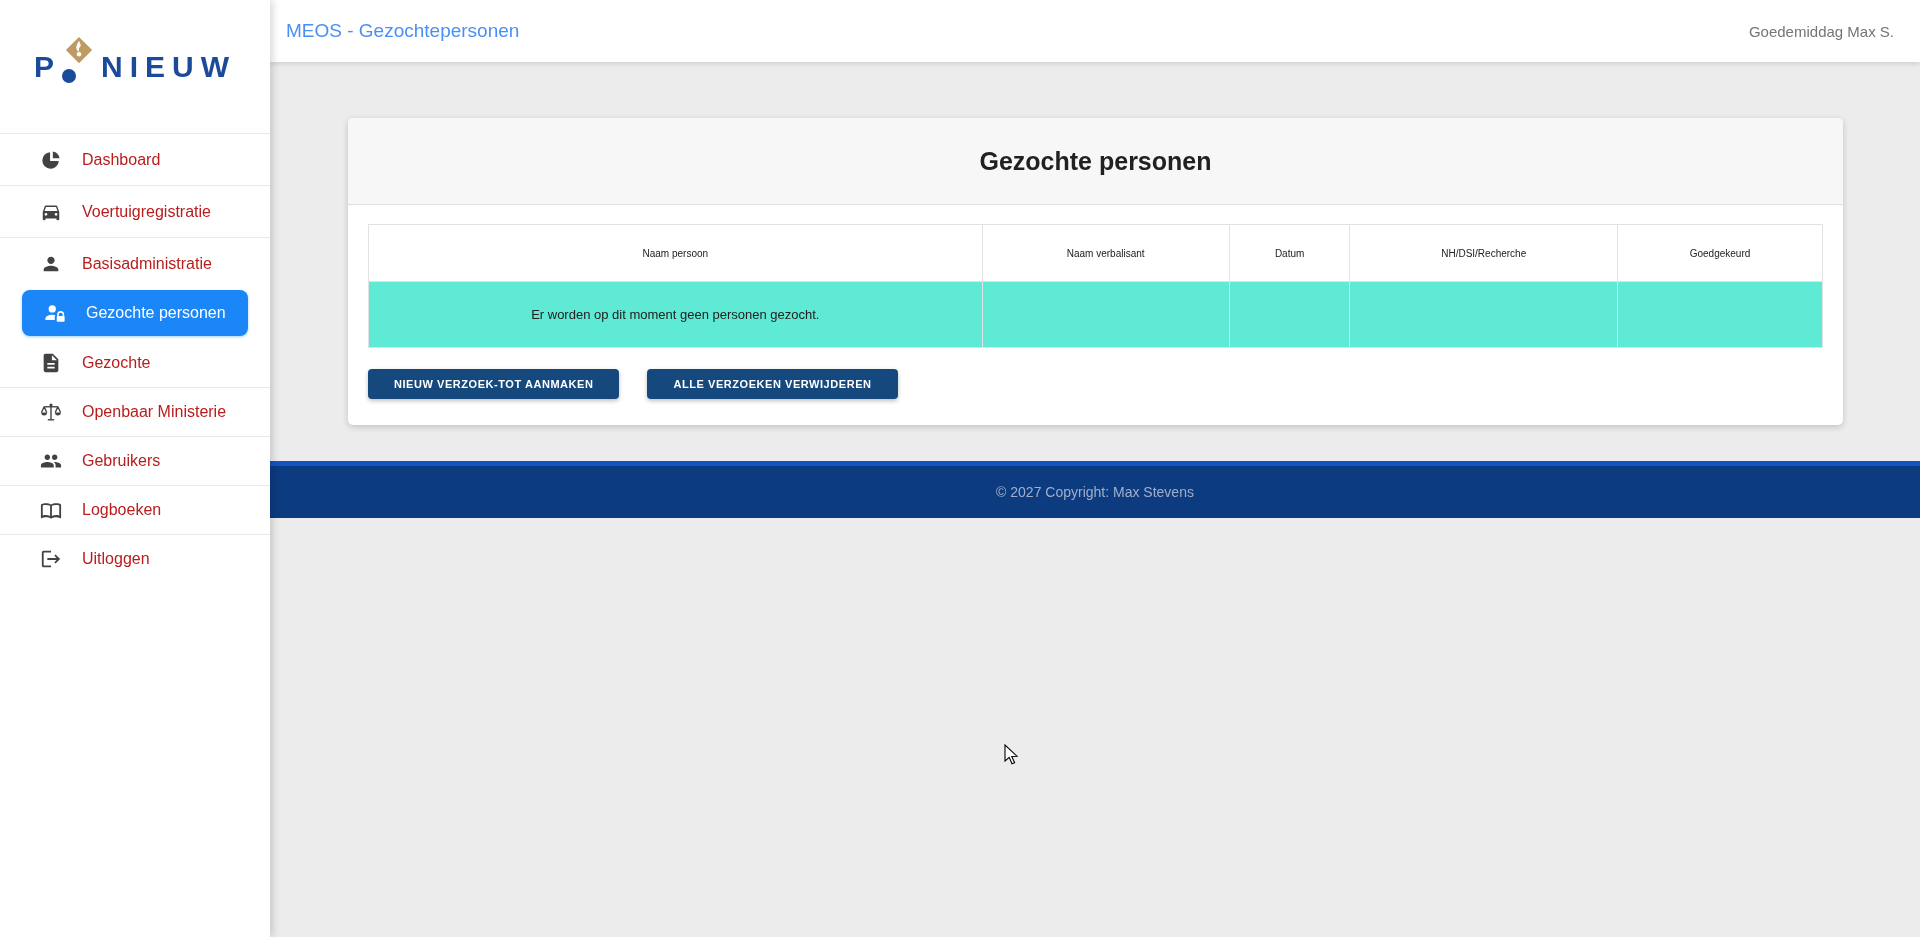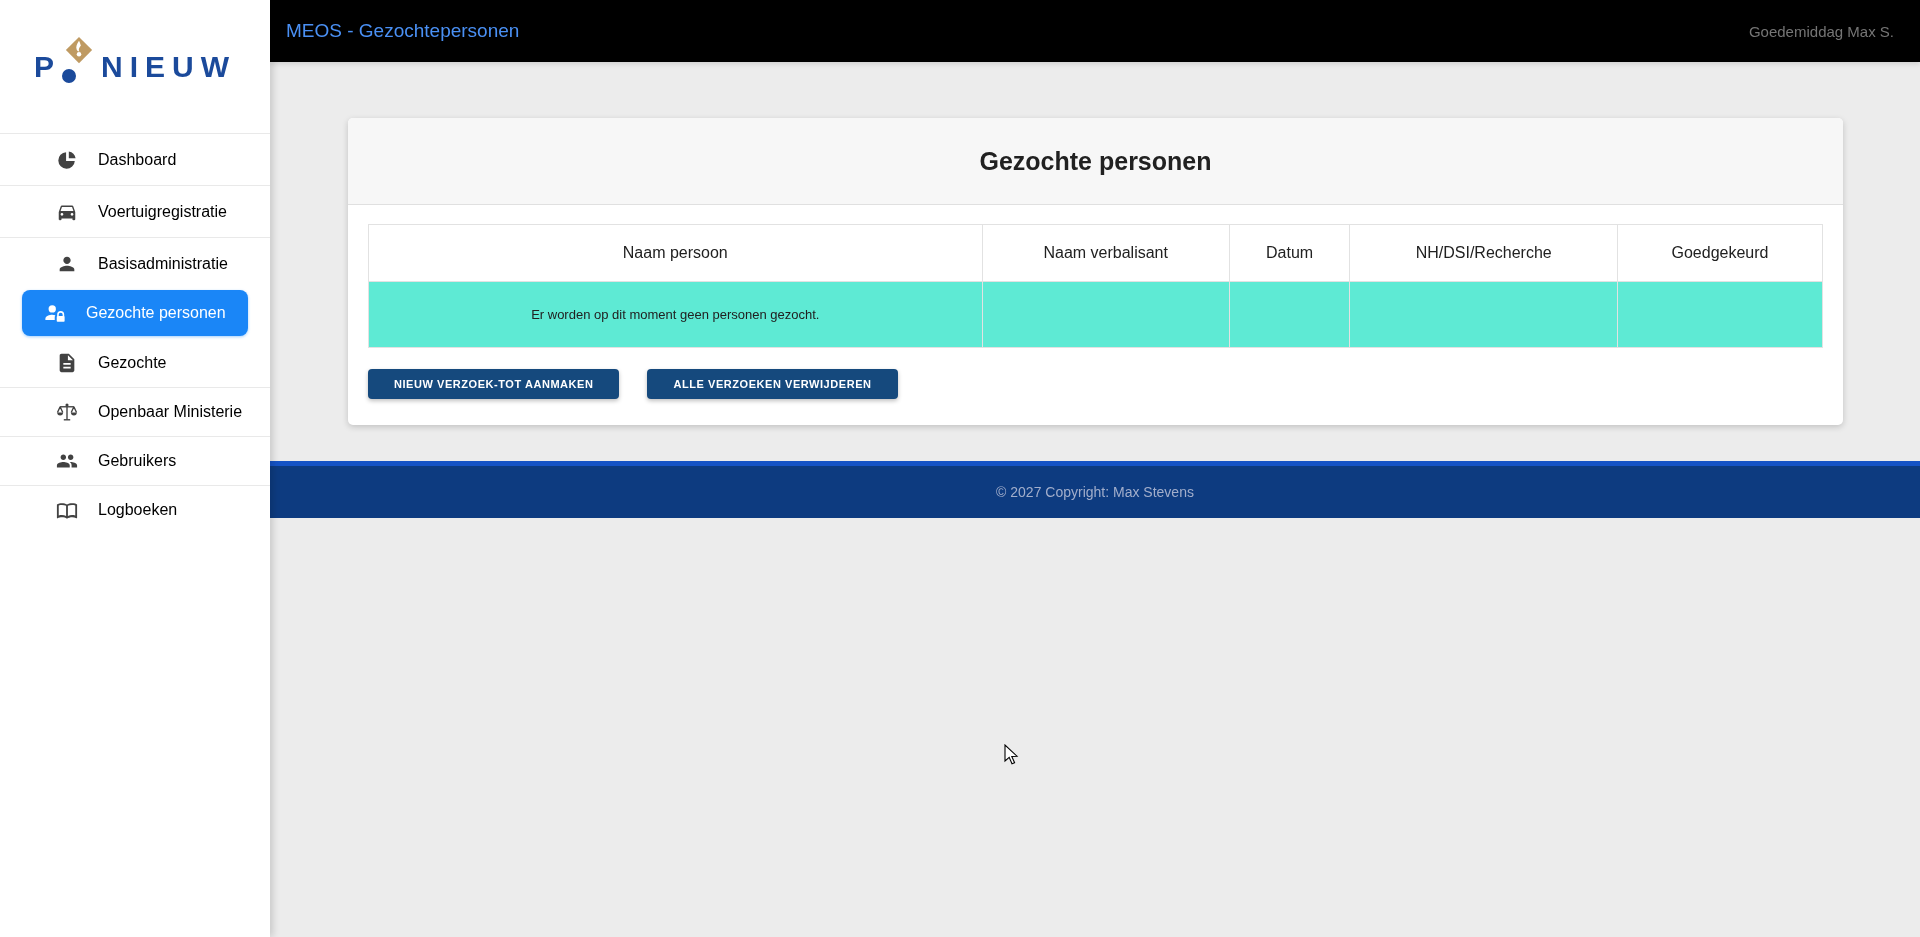--- a/index.html
+++ b/index.html
@@ -27,38 +27,38 @@
   }
   .o-emblem { position:relative; width:32px; height:24px; margin:0 7px 0 1px; }
   .o-ring {
     position:absolute; left:0; bottom:1px; width:10px; height:10px;
     border:7px solid #1b4a9b; border-radius:50%;
   }
   .flame-svg { position:absolute; left:2px; top:-26px; width:30px; height:34px; }
 
   .menu { list-style:none; }
   .menu-item {
-    height:52px; display:flex; align-items:center; padding-left:56px;
-    color:#000000; font-size:16px; cursor:pointer;
+    height:52px; display:flex; align-items:center; padding-left:40px;
+    color:#b91c1c; font-size:16px; cursor:pointer;
   }
   .menu-item .mi-icon { width:22px; height:22px; margin-right:20px; color:#424242; flex:0 0 22px; }
   .menu-item .mi-icon svg { width:22px; height:22px; display:block; }
   .divider-top { border-top:1px solid #e9e9e9; }
   .menu-item.rest { height:49px; }
   .menu-item.active-pill {
     height:46px; margin:1px 22px 2px 22px; padding-left:22px;
     background:#1a86f7; border-radius:8px; color:#ffffff;
     box-shadow:0 1px 3px rgba(26,134,247,0.4);
   }
   .menu-item.active-pill .mi-icon { color:#ffffff; }
 
   
   .topbar {
     position:absolute; left:270px; top:0; width:1650px; height:62px;
-    background:#000000; z-index:5;
+    background:#ffffff; z-index:5;
     box-shadow:0 2px 5px rgba(0,0,0,0.12);
     display:flex; align-items:center; justify-content:space-between;
     padding:0 26px 0 16px;
   }
   .topbar-title { color:#4a90f4; font-size:19px; }
   .topbar-greeting { color:#757575; font-size:15px; }
 
   
   .card {
     position:absolute; left:348px; top:118px; width:1495px;
@@ -69,21 +69,21 @@
   .card-header {
     height:87px; background:#f7f7f7; border-bottom:1px solid #e0e0e0;
     border-radius:5px 5px 0 0;
     display:flex; align-items:center; justify-content:center;
   }
   .card-title { font-size:25px; font-weight:bold; color:#212121; }
   .card-body { padding:19px 20px 26px 20px; }
 
   table.wanted { width:100%; border-collapse:collapse; table-layout:fixed; }
   table.wanted th, table.wanted td { border:1px solid #e2e2e2; text-align:center; }
-  table.wanted th { height:57px; font-size:16px; font-weight:normal; color:#212121; background:#ffffff; }
+  table.wanted th { height:57px; font-size:10px; font-weight:normal; color:#212121; background:#ffffff; }
   table.wanted td { height:66px; font-size:13px; color:#212121; background:#5eead4; }
   .col-1 { width:42.2%; } .col-2 { width:17%; } .col-3 { width:8.3%; }
   .col-4 { width:18.4%; } .col-5 { width:14.1%; }
 
   .btn-row { margin-top:21px; display:flex; }
   .btn {
     background:#15497d; color:#ffffff; border:none; border-radius:4px;
     font-family:"Liberation Sans", sans-serif;
     font-size:11px; font-weight:bold; letter-spacing:0.05em;
     padding:0 26px; height:30px; margin-right:28px; cursor:pointer;
@@ -198,20 +198,28 @@
 
       <li class="menu-item rest divider-top">
         <span class="mi-icon">
           <svg viewBox="0 0 24 24" fill="currentColor">
             <path d="M21 5c-1.11-.35-2.33-.5-3.5-.5-1.95 0-4.05.4-5.5 1.5-1.45-1.1-3.55-1.5-5.5-1.5S2.45 4.9 1 6v14.65c0 .25.25.5.5.5.1 0 .15-.05.25-.05C3.1 20.45 5.05 20 6.5 20c1.95 0 4.05.4 5.5 1.5 1.35-.85 3.8-1.5 5.5-1.5 1.65 0 3.35.3 4.75 1.05.1.05.15.05.25.05.25 0 .5-.25.5-.5V6c-.6-.45-1.25-.75-2-1zm-10 13.45c-1.3-.65-2.9-.95-4.5-.95-1.2 0-2.4.15-3.5.5V7.05c1.1-.4 2.3-.55 3.5-.55 1.6 0 3.2.3 4.5.95v11zm10 -.45c-1.1-.35-2.3-.5-3.5-.5-1.6 0-3.2.3-4.5.95v-11c1.3-.65 2.9-.95 4.5-.95 1.2 0 2.4.15 3.5.55v10.95z"></path>
           </svg>
         </span>
         <span>Logboeken</span>
       </li>
 
+      <li class="menu-item rest divider-top">
+        <span class="mi-icon">
+          <svg viewBox="0 0 24 24" fill="currentColor">
+            <path d="M17 7l-1.41 1.41L18.17 11H8v2h10.17l-2.58 2.58L17 17l5-5zM4 5h8V3H4c-1.1 0-2 .9-2 2v14c0 1.1.9 2 2 2h8v-2H4V5z"></path>
+          </svg>
+        </span>
+        <span>Uitloggen</span>
+      </li>
     </ul>
   </nav>
 
   <header class="topbar">
     <div class="topbar-title">MEOS - Gezochtepersonen</div>
     <div class="topbar-greeting">Goedemiddag Max S.</div>
   </header>
 
   <section class="card">
     <div class="card-header">

